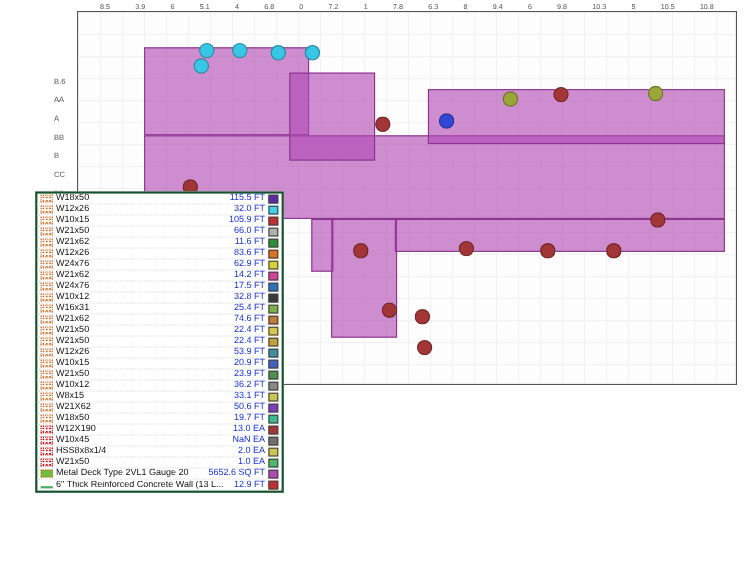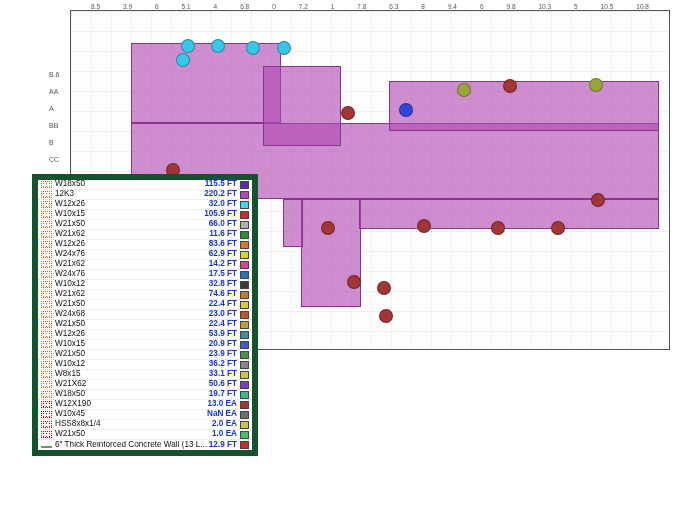--- a/index.html
+++ b/index.html
@@ -42,21 +42,21 @@
     position: absolute; width: 14px; height: 14px; border-radius: 50%;
     border: 1px solid rgba(0,0,0,.3);
   }
 
   
   .legend {
     position: absolute;
     left: 32px; top: 174px;
     width: 226px;
     background: #fff;
-    border: 6px solid #14532d;
+    border: 2px solid #14532d;
     font-size: 8.2px;
     line-height: 1;
     z-index: 20;
   }
   .legend-row {
     display: flex; align-items: center;
     height: 10px; padding: 0 3px;
     border-bottom: 1px dotted #ddd;
     white-space: nowrap;
   }
@@ -65,21 +65,21 @@
     width: 11px; height: 7px; flex-shrink: 0;
     margin-right: 3px;
     background-image: radial-gradient(#d2691e 1px, transparent 1px);
     background-size: 3px 3px;
     border: 1px dotted #d2691e;
   }
   .sw1.red { background-image: radial-gradient(#c00 1px, transparent 1px); border-color: #c00; }
   .sw1.green { background: #6fbf3f; background-image: none; }
   .sw1.line { background: none; border: none; border-top: 2px solid #4a6; height: 0; margin-top: 3px; }
   .nm { flex: 1 1 auto; color: #111; overflow: hidden; text-overflow: ellipsis; }
-  .val { color: #1733d6; font-weight: bold; margin-right: 3px; text-align: right; }
+  .val { color: #1733d6; font-weight: normal; margin-right: 3px; text-align: right; }
   .val.nan { color: #1733d6; }
   .sw2 { width: 9px; height: 8px; flex-shrink: 0; border: 1px solid #444; }
 </style>
 </head>
 <body>
 
 <div class="plan">
   <div class="tick-row">
 
   <span>8.5</span>
@@ -148,26 +148,20 @@
 <div class="legend">
 
 <div class="legend-row">
       <span class="sw1"></span>
       <span class="nm">W18x50</span>
       <span class="val">115.5 FT</span>
       <span class="sw2" style="background: rgb(90, 42, 168);"></span>
     </div>
     <div class="legend-row">
       <span class="sw1"></span>
-      <span class="nm">12K3</span>
-      <span class="val">220.2 FT</span>
-      <span class="sw2" style="background: rgb(176, 75, 179);"></span>
-    </div>
-    <div class="legend-row">
-      <span class="sw1"></span>
       <span class="nm">W12x26</span>
       <span class="val">32.0 FT</span>
       <span class="sw2" style="background: rgb(63, 211, 230);"></span>
     </div>
     <div class="legend-row">
       <span class="sw1"></span>
       <span class="nm">W10x15</span>
       <span class="val">105.9 FT</span>
       <span class="sw2" style="background: rgb(192, 47, 47);"></span>
     </div>
@@ -208,35 +202,35 @@
       <span class="sw2" style="background: rgb(47, 113, 184);"></span>
     </div>
     <div class="legend-row">
       <span class="sw1"></span>
       <span class="nm">W10x12</span>
       <span class="val">32.8 FT</span>
       <span class="sw2" style="background: rgb(58, 58, 58);"></span>
     </div>
     <div class="legend-row">
       <span class="sw1"></span>
+      <span class="nm">W16x31</span>
+      <span class="val">25.4 FT</span>
+      <span class="sw2" style="background: rgb(125, 176, 75);"></span>
+    </div>
+    <div class="legend-row">
+      <span class="sw1"></span>
       <span class="nm">W21x62</span>
       <span class="val">74.6 FT</span>
       <span class="sw2" style="background: rgb(196, 123, 58);"></span>
     </div>
     <div class="legend-row">
       <span class="sw1"></span>
       <span class="nm">W21x50</span>
       <span class="val">22.4 FT</span>
       <span class="sw2" style="background: rgb(214, 200, 74);"></span>
-    </div>
-    <div class="legend-row">
-      <span class="sw1"></span>
-      <span class="nm">W24x68</span>
-      <span class="val">23.0 FT</span>
-      <span class="sw2" style="background: rgb(184, 90, 42);"></span>
     </div>
     <div class="legend-row">
       <span class="sw1"></span>
       <span class="nm">W21x50</span>
       <span class="val">22.4 FT</span>
       <span class="sw2" style="background: rgb(192, 160, 58);"></span>
     </div>
     <div class="legend-row">
       <span class="sw1"></span>
       <span class="nm">W12x26</span>
@@ -297,18 +291,24 @@
       <span class="val">2.0 EA</span>
       <span class="sw2" style="background: rgb(200, 200, 80);"></span>
     </div>
     <div class="legend-row">
       <span class="sw1 red"></span>
       <span class="nm">W21x50</span>
       <span class="val">1.0 EA</span>
       <span class="sw2" style="background: rgb(79, 184, 111);"></span>
     </div>
     <div class="legend-row">
+      <span class="sw1 green"></span>
+      <span class="nm">Metal Deck Type 2VL1 Gauge 20</span>
+      <span class="val">5652.6 SQ FT</span>
+      <span class="sw2" style="background: rgb(176, 75, 179);"></span>
+    </div>
+    <div class="legend-row">
       <span class="sw1 line"></span>
       <span class="nm">6" Thick Reinforced Concrete Wall (13 L...</span>
       <span class="val">12.9 FT</span>
       <span class="sw2" style="background: rgb(192, 47, 47);"></span>
     </div>
   </div>
 
 </body></html>

